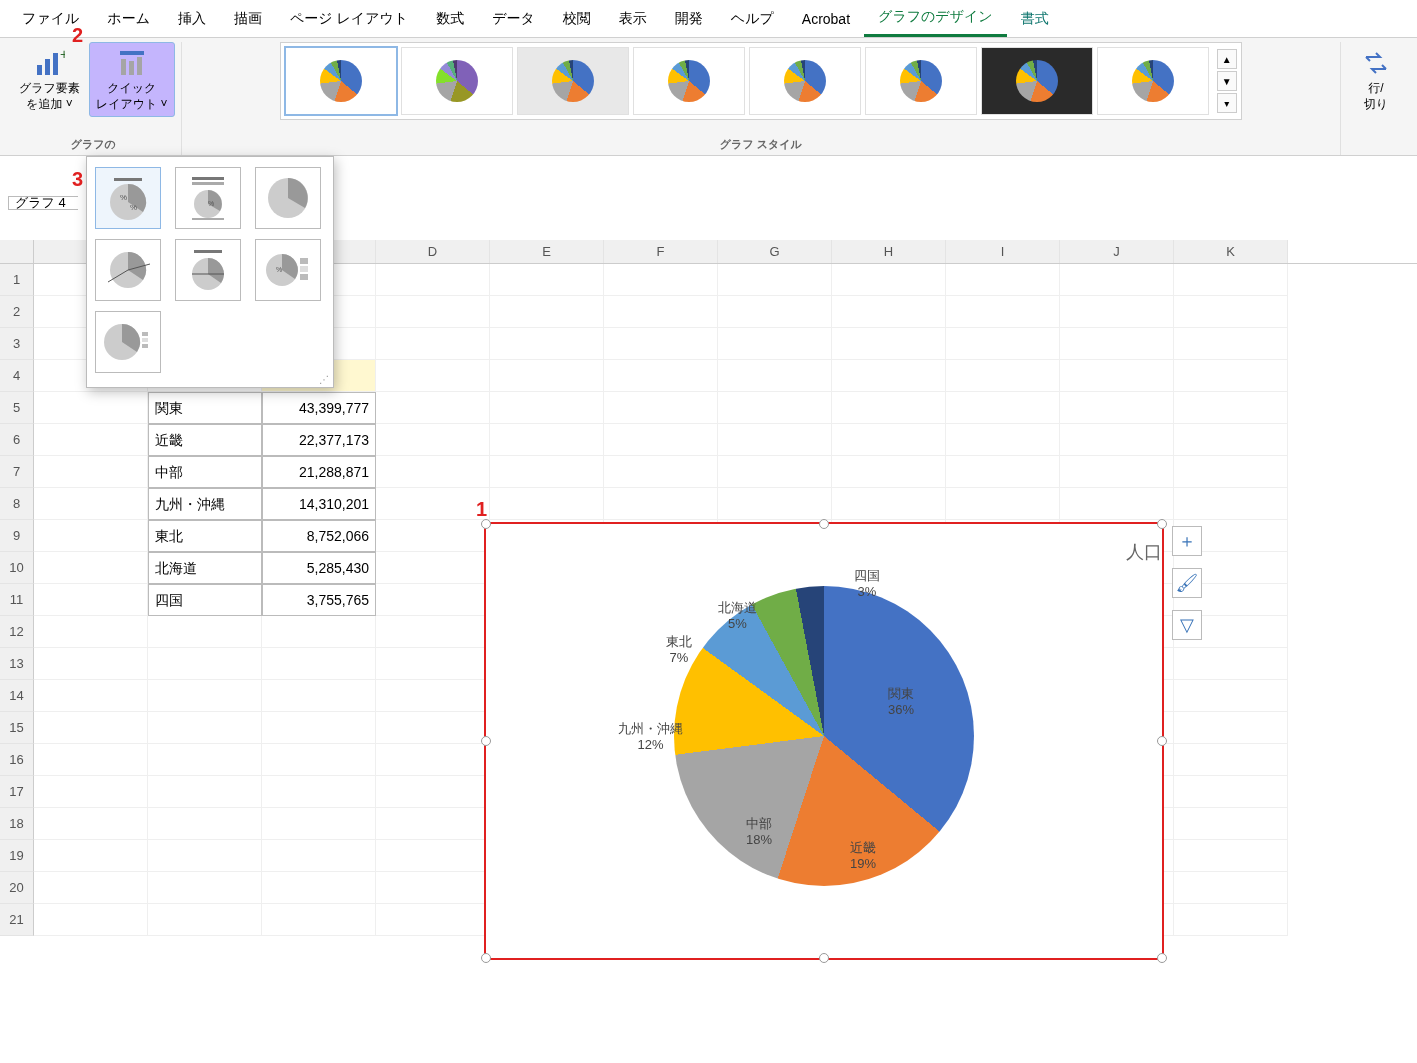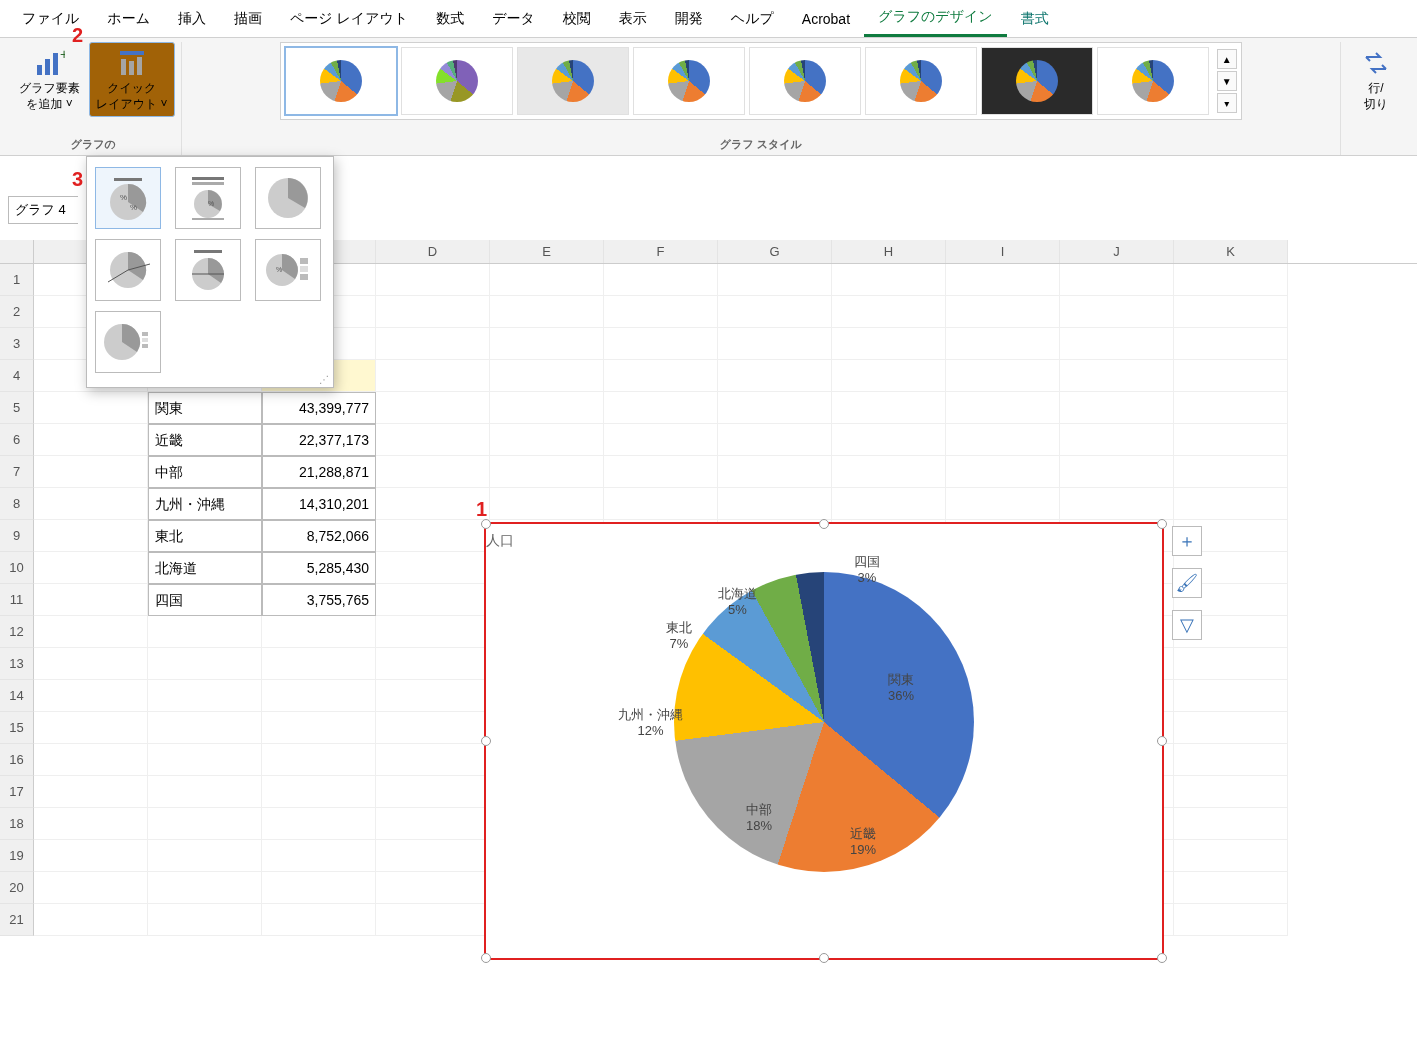--- a/index.html
+++ b/index.html
@@ -11,21 +11,21 @@
     .ribbon-tab.active { color: #0f7b3f; border-bottom: 3px solid #0f7b3f; font-weight: 500; }
     .ribbon-tab.format { color: #0f766e; }
 
     
     .ribbon { display: flex; height: 118px; background: #f5f5f5; border-bottom: 1px solid #d0d0d0; padding: 4px 6px 0; align-items: flex-start; }
     .ribbon-group { display: flex; flex-direction: column; height: 100%; align-items: center; padding: 0 6px; border-right: 1px solid #e0e0e0; }
     .ribbon-group:last-child { border-right: none; }
     .ribbon-group-label { font-size: 11px; color: #666; margin-top: auto; padding: 3px 0; font-weight: bold; }
     .ribbon-buttons-row { display: flex; gap: 2px; }
     .rbtn { display: flex; flex-direction: column; align-items: center; justify-content: flex-start; padding: 4px 6px; cursor: pointer; border: 1px solid transparent; border-radius: 3px; min-width: 58px; }
-    .rbtn.highlighted { background: #a16207; border: 1px solid #8eb8e5; }
+    .rbtn.highlighted { background: #c4b5fd; border: 1px solid #8eb8e5; }
     .rbtn .icon { width: 32px; height: 32px; display: flex; align-items: center; justify-content: center; }
     .rbtn .lbl { font-size: 12px; text-align: center; line-height: 1.3; margin-top: 2px; white-space: nowrap; }
 
     
     .style-gallery { display: flex; gap: 4px; align-items: center; padding: 4px; background: #fff; border: 1px solid #d0d0d0; }
     .style-thumb { width: 112px; height: 68px; border: 1px solid #e0e0e0; background: #fff; display: flex; align-items: center; justify-content: center; position: relative; cursor: pointer; }
     .style-thumb.selected { border: 1px solid #8eb8e5; outline: 1px solid #8eb8e5; }
     .style-thumb.dark { background: #2a2a2a; }
     .gallery-scroll { display: flex; flex-direction: column; gap: 2px; margin-left: 4px; }
     .gallery-scroll button { width: 20px; height: 20px; border: 1px solid #ccc; background: #fafafa; font-size: 10px; cursor: pointer; }
@@ -35,40 +35,40 @@
     .red-box { border: 2px solid #e02020; }
 
     
     .layout-dropdown { position: absolute; top: 156px; left: 86px; width: 248px; background: #fff; border: 1px solid #bbb; box-shadow: 2px 4px 12px rgba(0,0,0,0.25); padding: 10px 8px 14px; z-index: 30; }
     .layout-grid { display: grid; grid-template-columns: repeat(3, 1fr); gap: 10px; }
     .layout-item { width: 66px; height: 62px; border: 1px solid #bbb; background: #fff; display: flex; align-items: center; justify-content: center; cursor: pointer; position: relative; }
     .layout-item.sel { border: 1px solid #8eb8e5; background: #eef5fc; }
     .layout-resize { position: absolute; bottom: 2px; right: 4px; font-size: 10px; color: #999; }
 
     
-    .namebox { position: absolute; top: 196px; left: 8px; width: 70px; height: 28px; border: 1px solid #bbb; border-right: none; background: #fff; display: flex; align-items: center; padding: 0 6px; font-size: 13px; z-index: 5; }
+    .namebox { position: absolute; top: 196px; left: 8px; width: 70px; height: 14px; border: 1px solid #bbb; border-right: none; background: #fff; display: flex; align-items: center; padding: 0 6px; font-size: 13px; z-index: 5; }
 
     
     .sheet { position: absolute; top: 240px; left: 0; right: 0; bottom: 0; background: #fff; }
     .col-headers { display: flex; height: 24px; border-bottom: 1px solid #ccc; }
     .corner { width: 34px; border-right: 1px solid #ccc; background: #f0f0f0; }
     .col-h { width: 114px; text-align: center; font-size: 13px; color: #555; border-right: 1px solid #e4e4e4; background: #f0f0f0; line-height: 24px; }
     .rows { }
     .row { display: flex; height: 32px; }
     .row-h { width: 34px; text-align: center; font-size: 13px; color: #555; border-right: 1px solid #ccc; border-bottom: 1px solid #e4e4e4; background: #f0f0f0; line-height: 32px; }
     .cell { width: 114px; border-right: 1px solid #efefef; border-bottom: 1px solid #efefef; padding: 0 6px; line-height: 31px; font-size: 14px; }
     .cell.c-b { border: 1px solid #bbb; }
     .cell.num { text-align: right; }
     .cell.sel { background: #fff8d0; }
 
     
     .chart-frame { position: absolute; top: 522px; left: 484px; width: 680px; height: 438px; background: #fff; border: 1px solid #bfbfbf; z-index: 10; }
     .chart-frame.red-box { border: 2px solid #e02020; }
     .handle { position: absolute; width: 10px; height: 10px; border: 1px solid #9a9a9a; background: #fff; border-radius: 50%; }
-    .chart-title { text-align: left; font-size: 14px; color: #666; margin-top: 8px; }
+    .chart-title { text-align: right; font-size: 18px; color: #666; margin-top: 16px; }
     .chart-side-buttons { position: absolute; top: 526px; left: 1172px; display: flex; flex-direction: column; gap: 12px; z-index: 12; }
     .chart-side-buttons .sb { width: 30px; height: 30px; border: 1px solid #bbb; background: #fff; display: flex; align-items: center; justify-content: center; font-size: 18px; color: #3a74b8; cursor: pointer; }
 
     
     .pie-wrap { position: relative; width: 300px; height: 300px; margin: 22px auto 0; }
     .pie { width: 300px; height: 300px; border-radius: 50%; }
     .pie-label { position: absolute; font-size: 13px; color: #444; text-align: center; line-height: 1.25; white-space: nowrap; }
 
     
     .mini-pie { width: 42px; height: 42px; border-radius: 50%; background: conic-gradient(#4472c4 0 36%, #ed7d31 36% 55%, #a5a5a5 55% 73%, #ffc000 73% 85%, #5b9bd5 85% 92%, #70ad47 92% 97%, #264478 97% 100%); }

